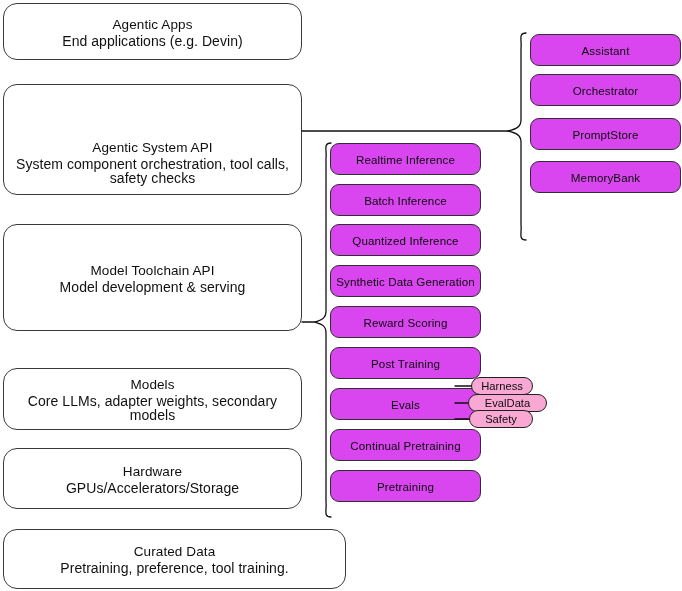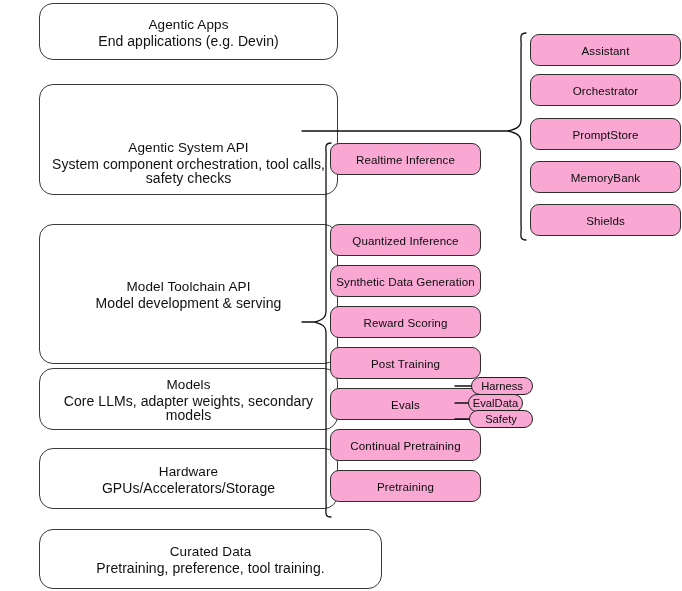--- a/index.html
+++ b/index.html
@@ -30,53 +30,52 @@
     box-sizing: border-box;
     border: 1.3px solid #3a3a3a;
     border-radius: 14px;
     background: #ffffff;
     display: flex;
     flex-direction: column;
     align-items: center;
     justify-content: center;
     text-align: center;
     padding: 2px 10px;
-    margin-left: 36px;
   }
   .layer-title {
     font-size: 13.5px;
     line-height: 17px;
     color: #0f0f0f;
     letter-spacing: 0.1px;
   }
   .layer-sub {
     font-size: 14px;
     line-height: 14px;
     color: #111111;
     margin-top: 1px;
     letter-spacing: 0.05px;
   }
 
   #box-agentic-apps      { left: 3px;  top: 3px;   width: 299px; height: 57px; }
   #box-agentic-system    { left: 3px;  top: 84px;  width: 299px; height: 111px; }
-  #box-model-toolchain   { left: 3px;  top: 224px; width: 299px; height: 140px; }
+  #box-model-toolchain   { left: 3px;  top: 224px; width: 299px; height: 107px; }
   #box-models            { left: 3px;  top: 368px; width: 299px; height: 62px; }
   #box-hardware          { left: 3px;  top: 448px; width: 299px; height: 61px; }
   #box-curated-data      { left: 3px;  top: 529px; width: 343px; height: 60px; }
 
   
   #box-agentic-system .layer-title { margin-top: 44px; }
 
   
   .pill {
     position: absolute;
     box-sizing: border-box;
     border: 1.3px solid #2f2f2f;
     border-radius: 9px;
-    background: #f9a8d4;
+    background: #d946ef;
     display: flex;
     align-items: center;
     justify-content: center;
     font-size: 11.6px;
     color: #0b0b0b;
     letter-spacing: 0.1px;
   }
   .mid-pill  { left: 330px; width: 151px; height: 32px; }
   .right-pill{ left: 530px; width: 151px; height: 32px; }
 
@@ -89,21 +88,21 @@
     background: #f9a8d4;
     display: flex;
     align-items: center;
     justify-content: center;
     font-size: 11.2px;
     color: #0b0b0b;
     height: 18px;
     z-index: 6;
   }
   #subpill-harness  { left: 471px; top: 377px; width: 62px; }
-  #subpill-evaldata { left: 468px; top: 394px; width: 55px; }
+  #subpill-evaldata { left: 468px; top: 394px; width: 79px; }
   #subpill-safety   { left: 469px; top: 410px; width: 64px; }
 
   
   svg.wires {
     position: absolute;
     left: 0; top: 0;
     width: 682px;
     height: 591px;
     overflow: visible;
     pointer-events: none;
@@ -173,31 +172,31 @@
     <div class="layer-title">Hardware</div>
     <div class="layer-sub">GPUs/Accelerators/Storage</div>
   </div>
 
   <div class="layer-box" id="box-curated-data">
     <div class="layer-title">Curated Data</div>
     <div class="layer-sub">Pretraining, preference, tool training.</div>
   </div>
 
   <div class="pill mid-pill" style="top:143px;">Realtime Inference</div>
+  <div class="pill mid-pill" style="top:184px;">Batch Inference</div>
   <div class="pill mid-pill" style="top:224px;">Quantized Inference</div>
   <div class="pill mid-pill" style="top:265px;">Synthetic Data Generation</div>
   <div class="pill mid-pill" style="top:306px;">Reward Scoring</div>
   <div class="pill mid-pill" style="top:347px;">Post Training</div>
   <div class="pill mid-pill" style="top:388px;">Evals</div>
   <div class="pill mid-pill" style="top:429px;">Continual Pretraining</div>
   <div class="pill mid-pill" style="top:470px;">Pretraining</div>
 
   <div class="subpill" id="subpill-harness">Harness</div>
   <div class="subpill" id="subpill-evaldata">EvalData</div>
   <div class="subpill" id="subpill-safety">Safety</div>
 
   <div class="pill right-pill" style="top:34px;">Assistant</div>
   <div class="pill right-pill" style="top:74px;">Orchestrator</div>
   <div class="pill right-pill" style="top:118px;">PromptStore</div>
   <div class="pill right-pill" style="top:161px;">MemoryBank</div>
-  <div class="pill right-pill" style="top:204px;">Shields</div>
 
 </div>
 
 </body></html>

